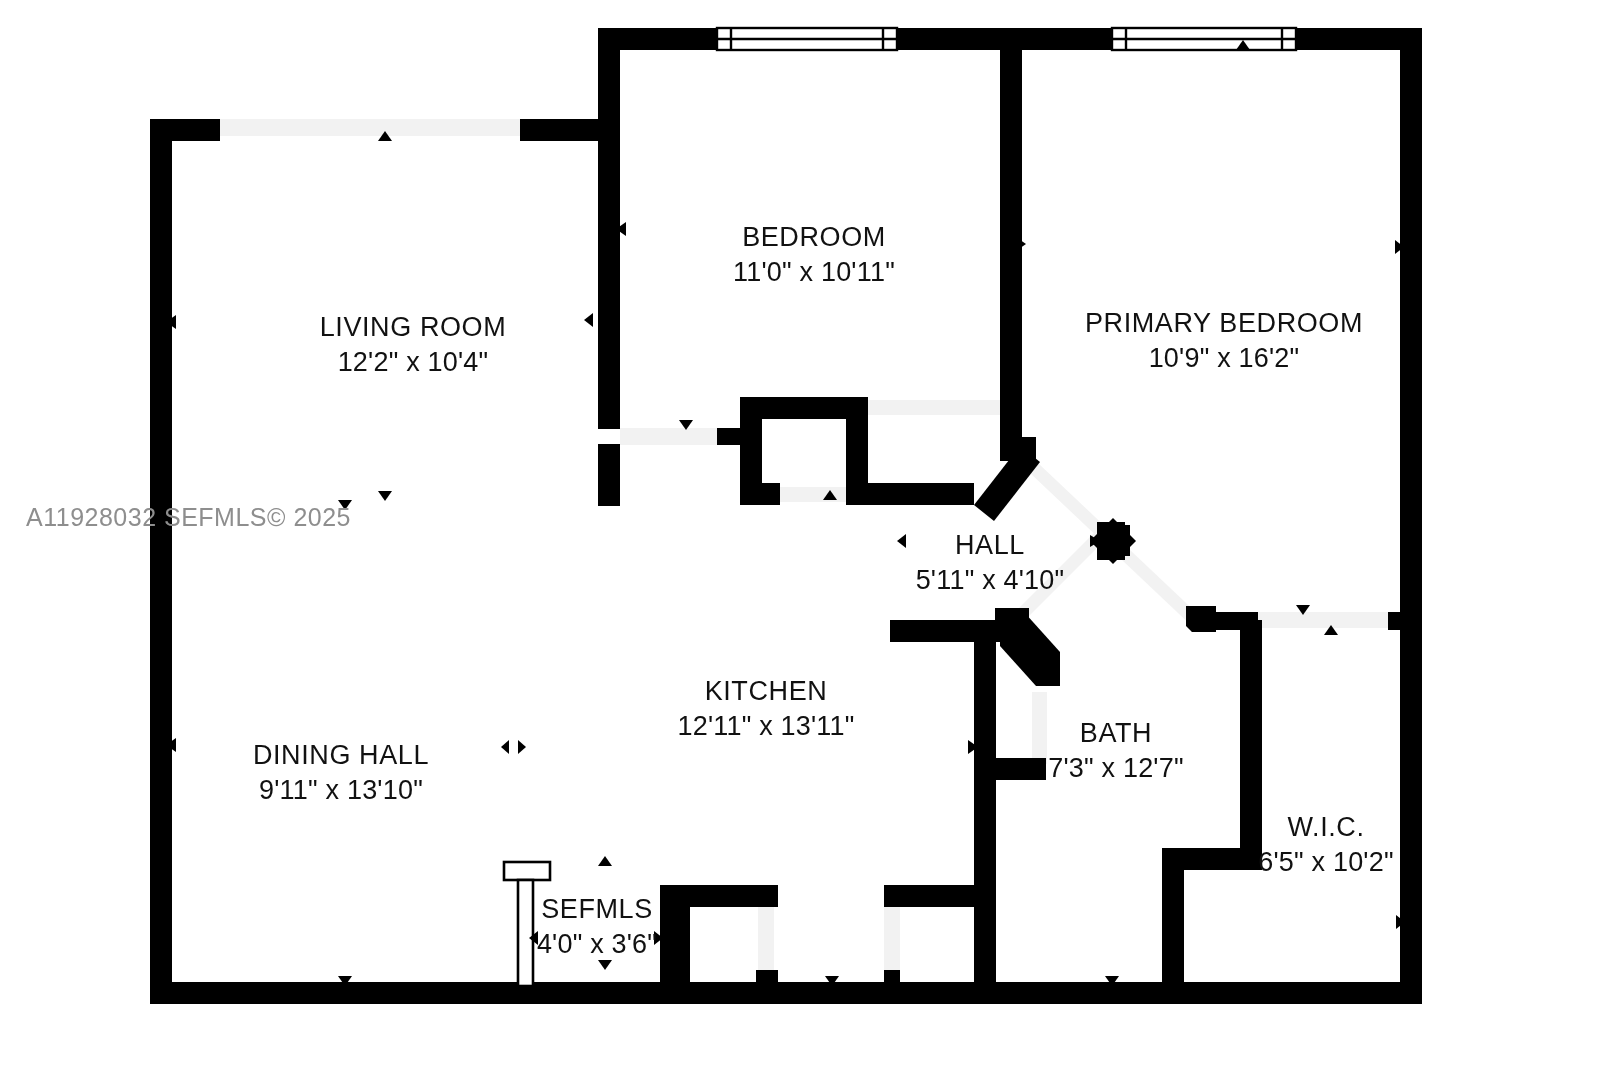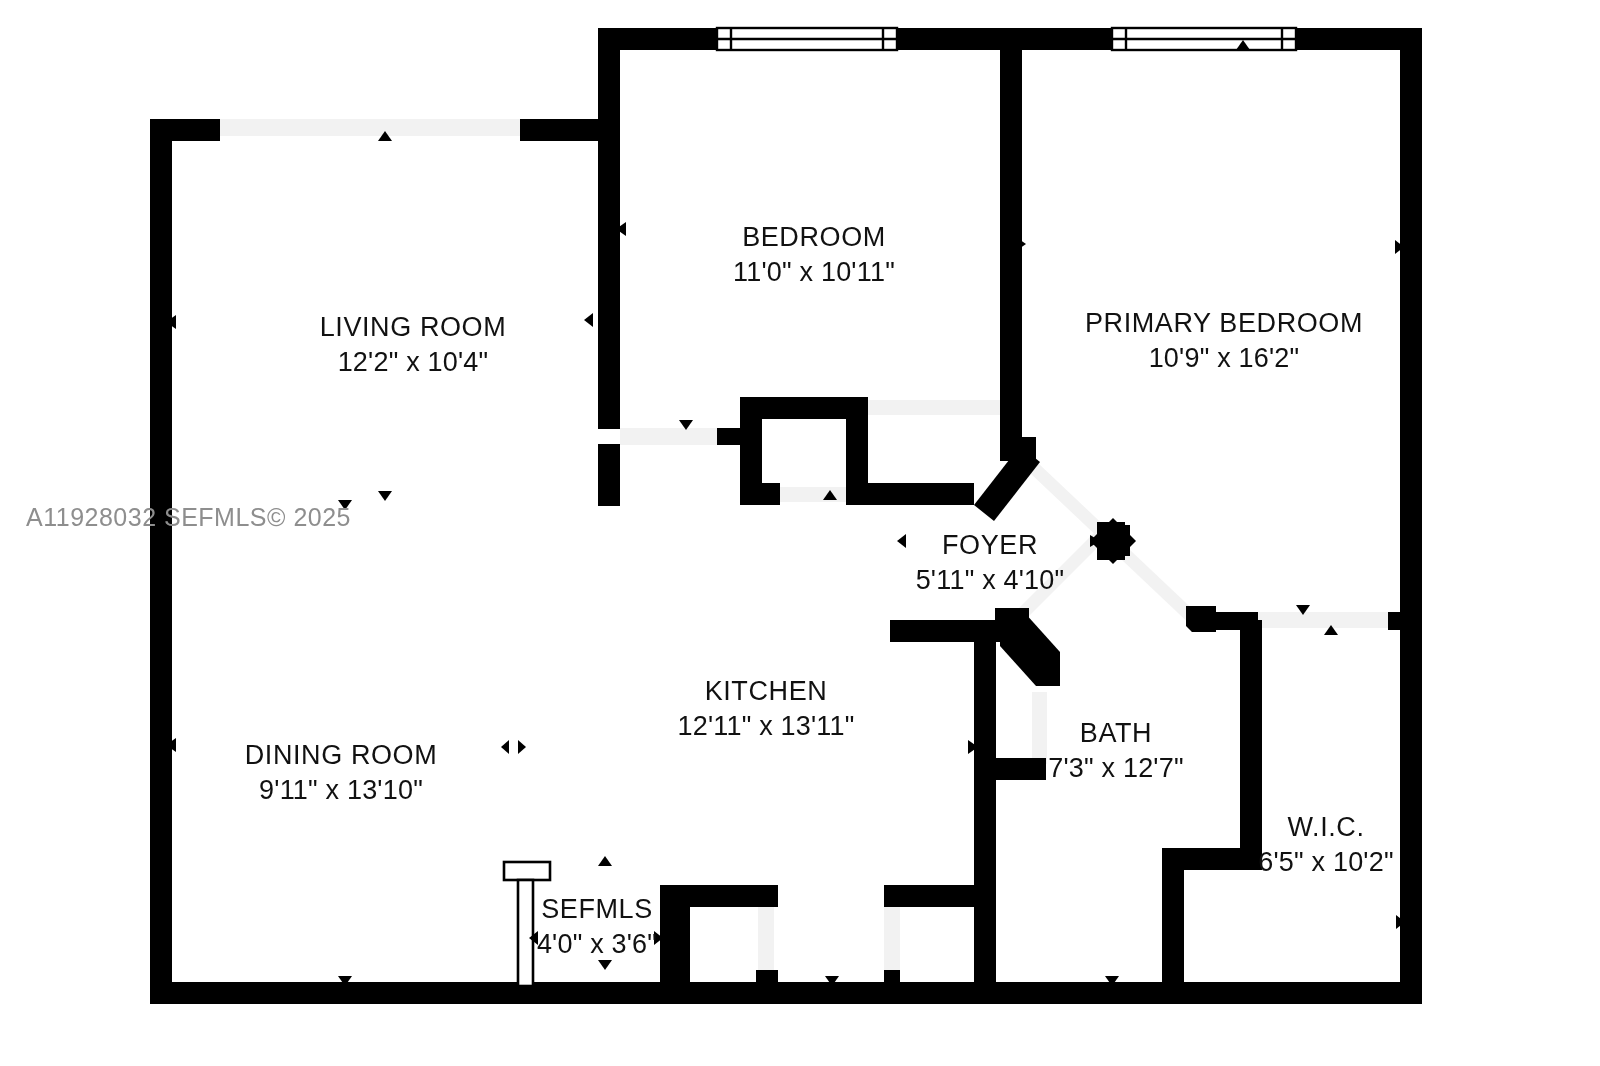--- a/index.html
+++ b/index.html
@@ -241,36 +241,36 @@
     <div class="room-name">BEDROOM</div>
     <div class="room-dims">11'0" x 10'11"</div>
   </div>
 
   <div class="room-label" id="label-primary-bedroom" style="left: 1224px; top: 306px; transform: translateX(-50%);">
     <div class="room-name">PRIMARY BEDROOM</div>
     <div class="room-dims">10'9" x 16'2"</div>
   </div>
 
   <div class="room-label" id="label-hall" style="left: 990px; top: 528px; transform: translateX(-50%);">
-    <div class="room-name">FOYER</div>
+    <div class="room-name">HALL</div>
     <div class="room-dims">5'11" x 4'10"</div>
   </div>
 
   <div class="room-label" id="label-kitchen" style="left: 766px; top: 674px; transform: translateX(-50%); text-align: center;">
     <div class="room-name">KITCHEN</div>
     <div class="room-dims">12'11" x 13'11"</div>
   </div>
 
   <div class="room-label" id="label-bath" style="left: 1116px; top: 716px; transform: translateX(-50%);">
     <div class="room-name">BATH</div>
     <div class="room-dims">7'3" x 12'7"</div>
   </div>
 
   <div class="room-label" id="label-dining-area" style="left: 341px; top: 738px; transform: translateX(-50%);">
-    <div class="room-name">DINING ROOM</div>
+    <div class="room-name">DINING HALL</div>
     <div class="room-dims">9'11" x 13'10"</div>
   </div>
 
   <div class="room-label" id="label-wic" style="left: 1326px; top: 810px; transform: translateX(-50%);">
     <div class="room-name">W.I.C.</div>
     <div class="room-dims">6'5" x 10'2"</div>
   </div>
 
   <div class="room-label" id="label-foyer" style="left: 597px; top: 892px; transform: translateX(-50%);">
     <div class="room-name">SEFMLS</div>

